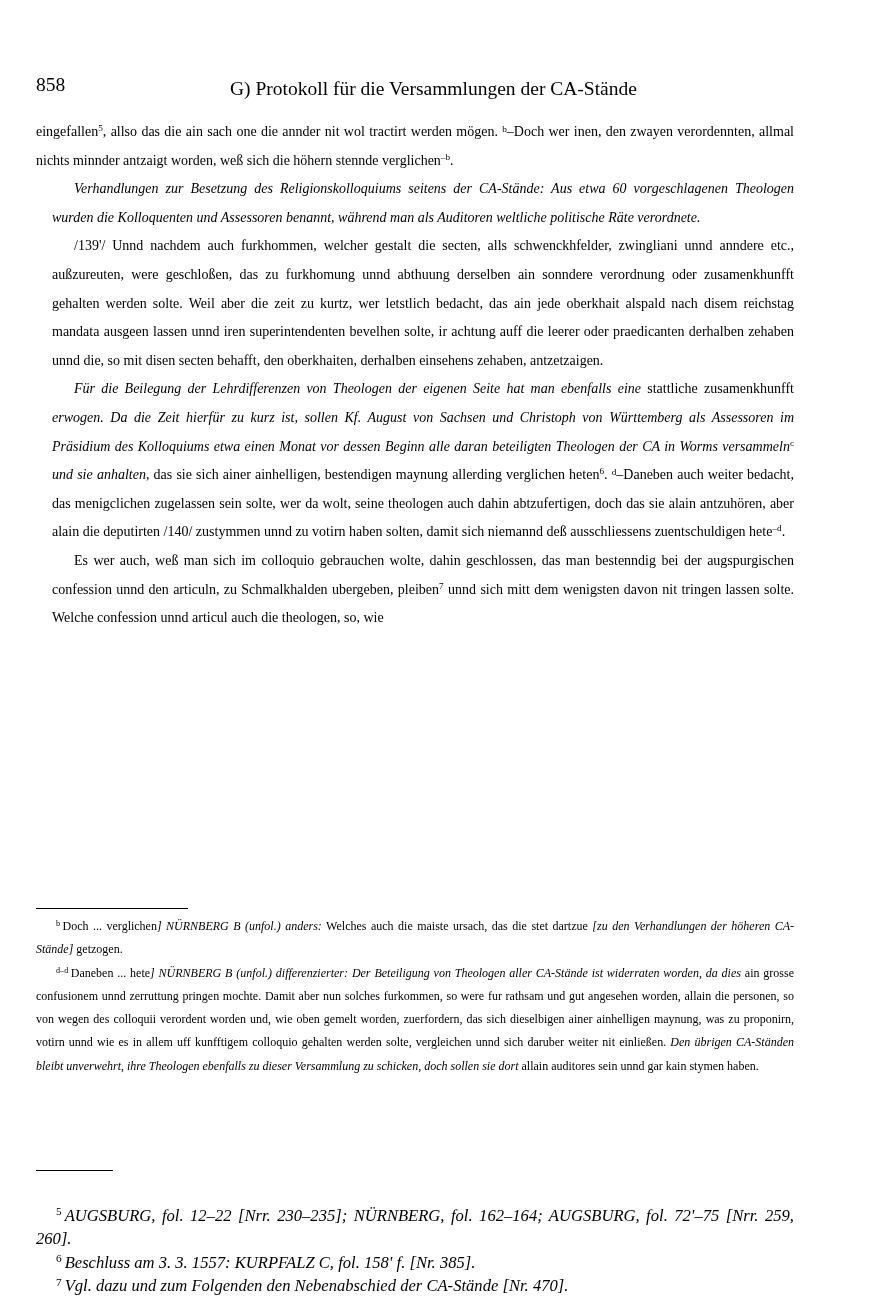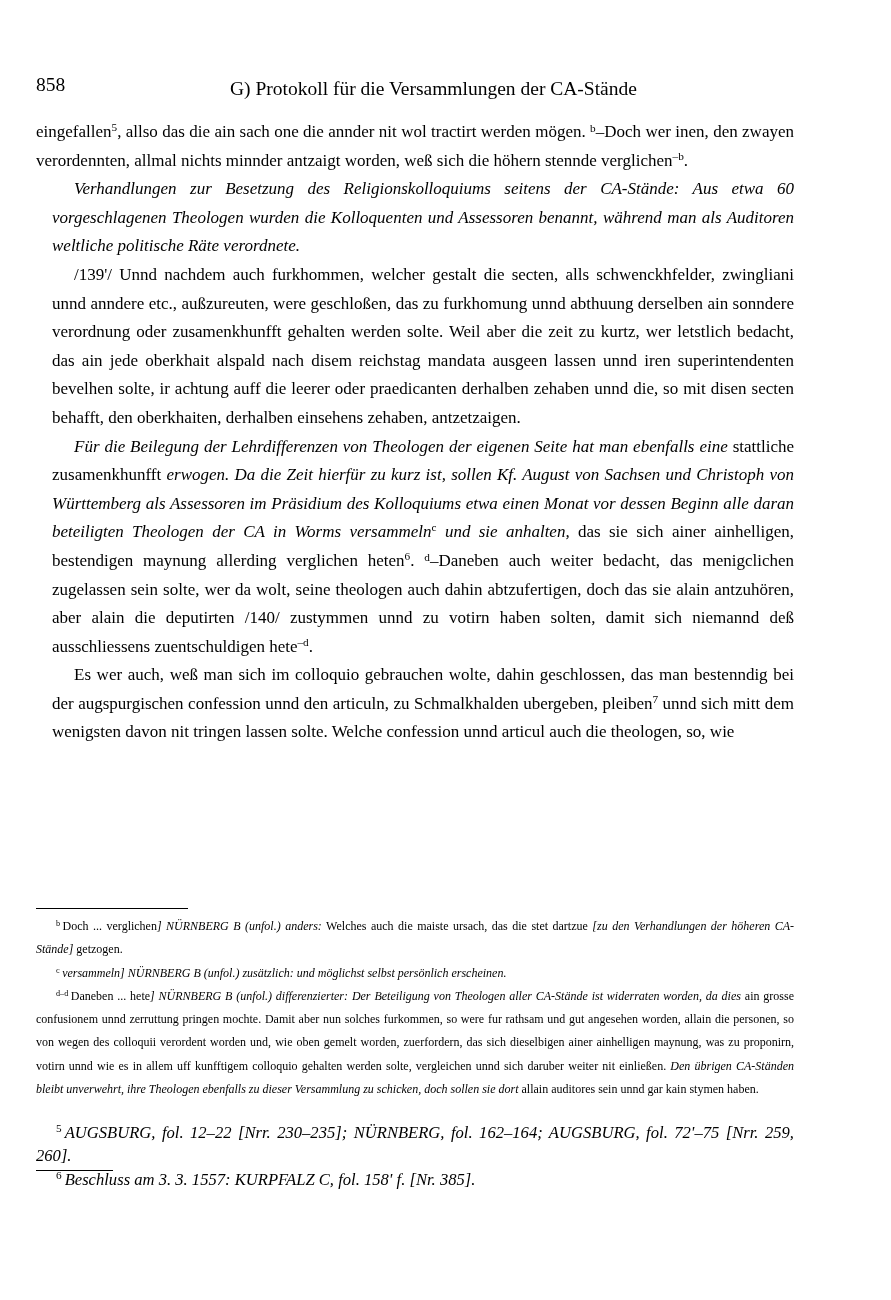--- a/index.html
+++ b/index.html
@@ -39,21 +39,21 @@
     top: 4px;
     margin-left: 24px;
   }
 
   
   .body {
     position: absolute;
     left: 36px;
     top: 118px;
     width: 758px;
-    font-size: 17px;
+    font-size: 14px;
     line-height: 28.6px;
     text-align: justify;
     text-justify: inter-word;
   }
   .body p {
     margin: 0;
   }
   .body p.ind {
     text-indent: 22px;
     margin-left: 16px;
@@ -94,21 +94,21 @@
     font-size: 0.68em;
     vertical-align: 0.5em;
     line-height: 0;
     margin-right: 2.5px;
   }
 
   
   .fn {
     position: absolute;
     left: 36px;
-    top: 1121px;
+    top: 1204px;
     width: 758px;
     font-size: 16.6px;
     line-height: 23.4px;
     text-align: justify;
     font-style: italic;
   }
   .fn p {
     margin: 0;
   }
   .fn p.ind {
@@ -146,30 +146,30 @@
     <p class="ind"><span>Es wer auch, weß man sich im colloquio gebrauchen wolte, dahin geschlossen, das man bestenndig bei der augspurgischen confession unnd den articuln, zu Schmalkhalden ubergeben, pleiben</span><sup>7</sup><span> unnd sich mitt dem wenigsten davon nit tringen lassen solte. Welche confession unnd articul auch die theologen, so, wie</span></p>
 
   </div>
 
   <div class="rule rule-a"></div>
 
   <div class="app">
 
     <p class="ind"><sup class="mk">b</sup><span>Doch ... verglichen</span><span class="it">]</span><span class="it"> NÜRNBERG B (unfol.) anders:</span><span> Welches auch die maiste ursach, das die stet dartzue </span><span class="it">[zu den Verhandlungen der höheren CA-Stände]</span><span> getzogen.</span></p>
 
-    <p class="ind"><sup class="mk">c</sup><span class="it">versammeln</span><span class="it">]</span><span class="it"> NÜRNBERG B (unfol.) zusätzlich: und möglichst selbst persönlich erscheinen.</span></p>
 
     <p class="ind"><sup class="mk">d–d</sup><span>Daneben ... hete</span><span class="it">]</span><span class="it"> NÜRNBERG B (unfol.) differenzierter: Der Beteiligung von Theologen aller CA-Stände ist widerraten worden, da dies</span><span> ain grosse confusionem unnd zerruttung pringen mochte. Damit aber nun solches furkommen, so were fur rathsam und gut angesehen worden, allain die personen, so von wegen des colloquii verordent worden und, wie oben gemelt worden, zuerfordern, das sich dieselbigen ainer ainhelligen maynung, was zu proponirn, votirn unnd wie es in allem uff kunfftigem colloquio gehalten werden solte, vergleichen unnd sich daruber weiter nit einließen. </span><span class="it">Den übrigen CA-Ständen bleibt unverwehrt, ihre Theologen ebenfalls zu dieser Versammlung zu schicken, doch sollen sie dort</span><span> allain auditores sein unnd gar kain stymen haben.</span></p>
 
   </div>
 
   <div class="rule rule-b"></div>
 
   <div class="fn">
 
     <p class="ind n5"><sup class="mk">5</sup><span>AUGSBURG, fol. 12–22 [Nrr. 230–235]; NÜRNBERG, fol. 162–164; AUGSBURG, fol. 72'–75 [Nrr. 259, 260].</span></p>
 
     <p class="ind"><sup class="mk">6</sup><span>Beschluss am 3. 3. 1557: KURPFALZ C, fol. 158' f. [Nr. 385].</span></p>
 
+    <p class="ind"><sup class="mk">7</sup><span>Vgl. dazu und zum Folgenden den Nebenabschied der CA-Stände [Nr. 470].</span></p>
 
   </div>
 
 </div>
 
 </body></html>

